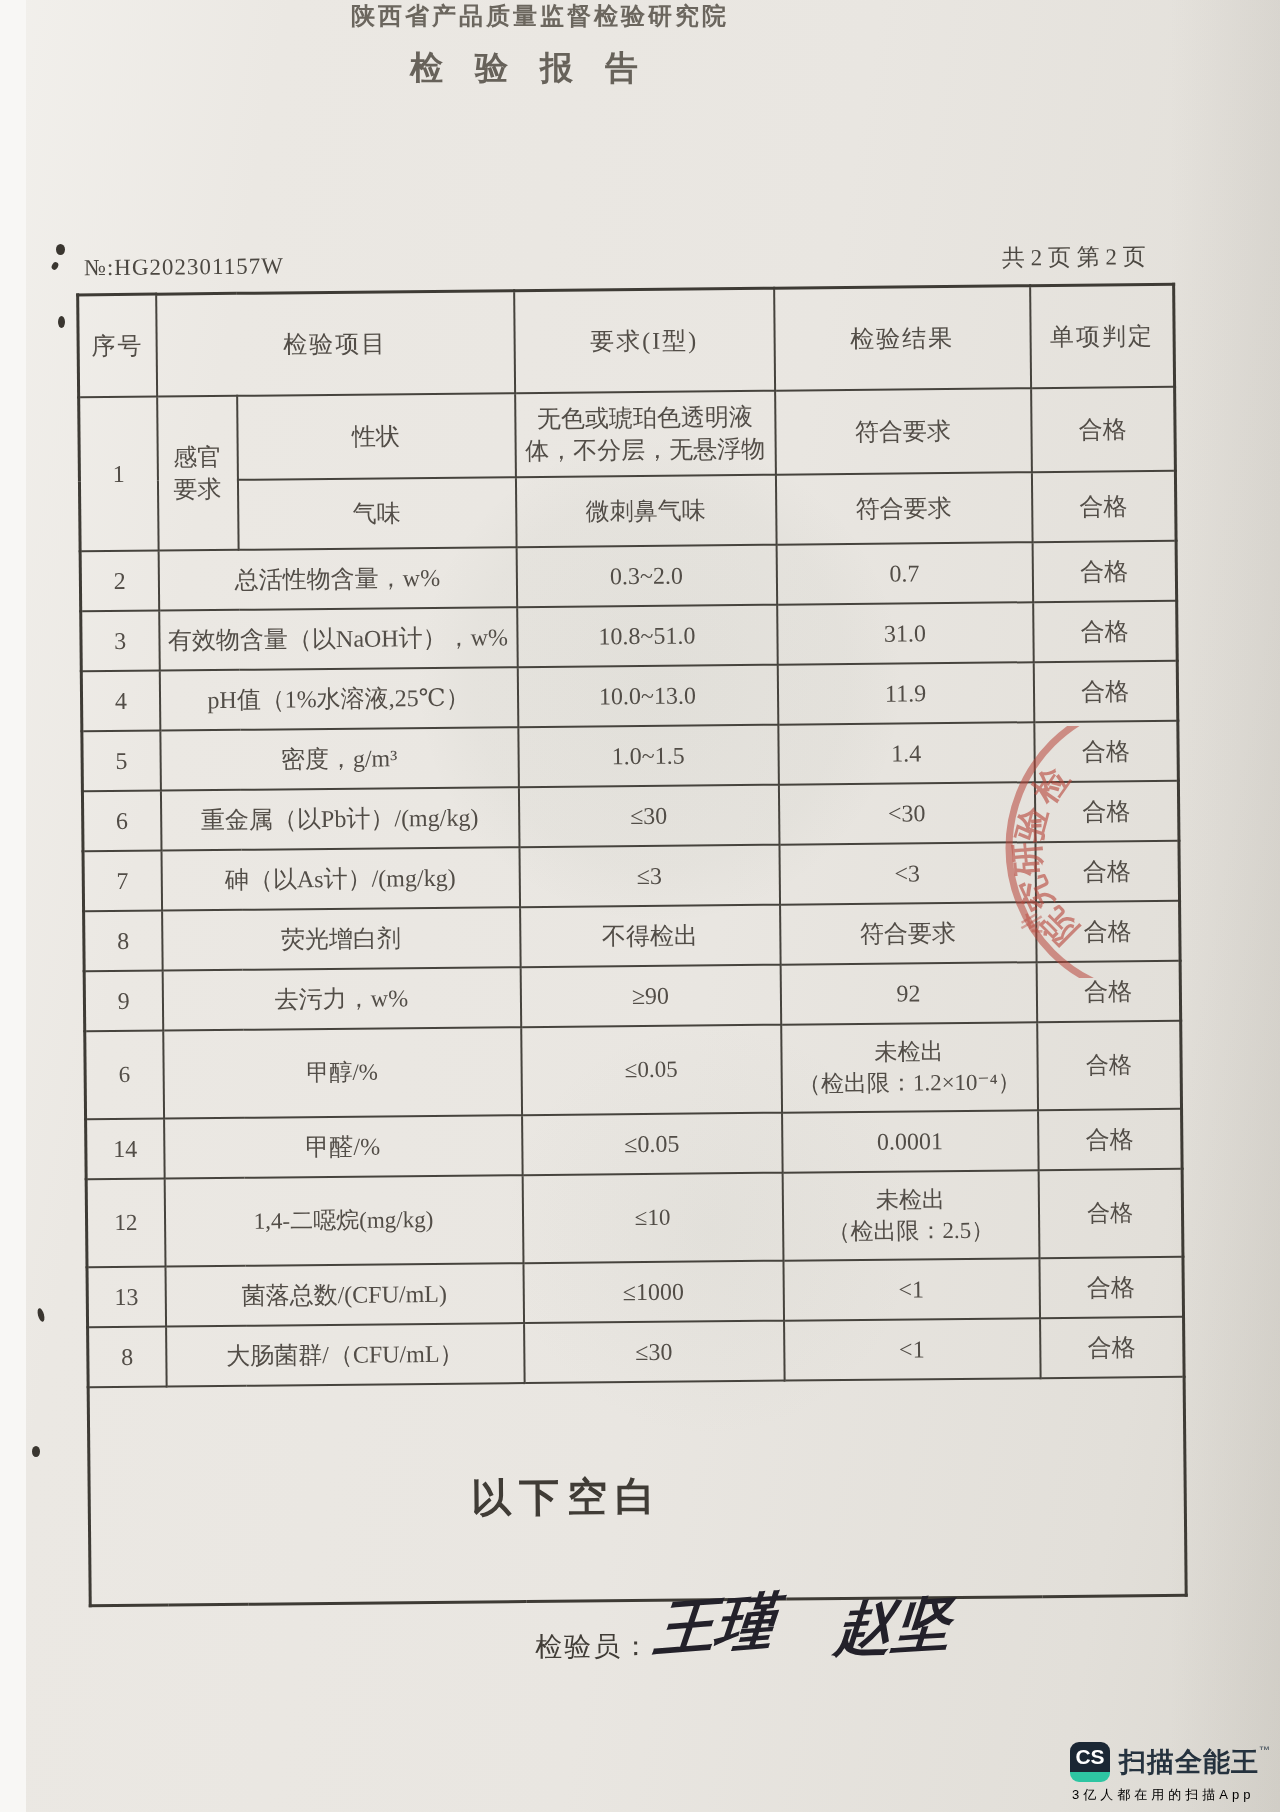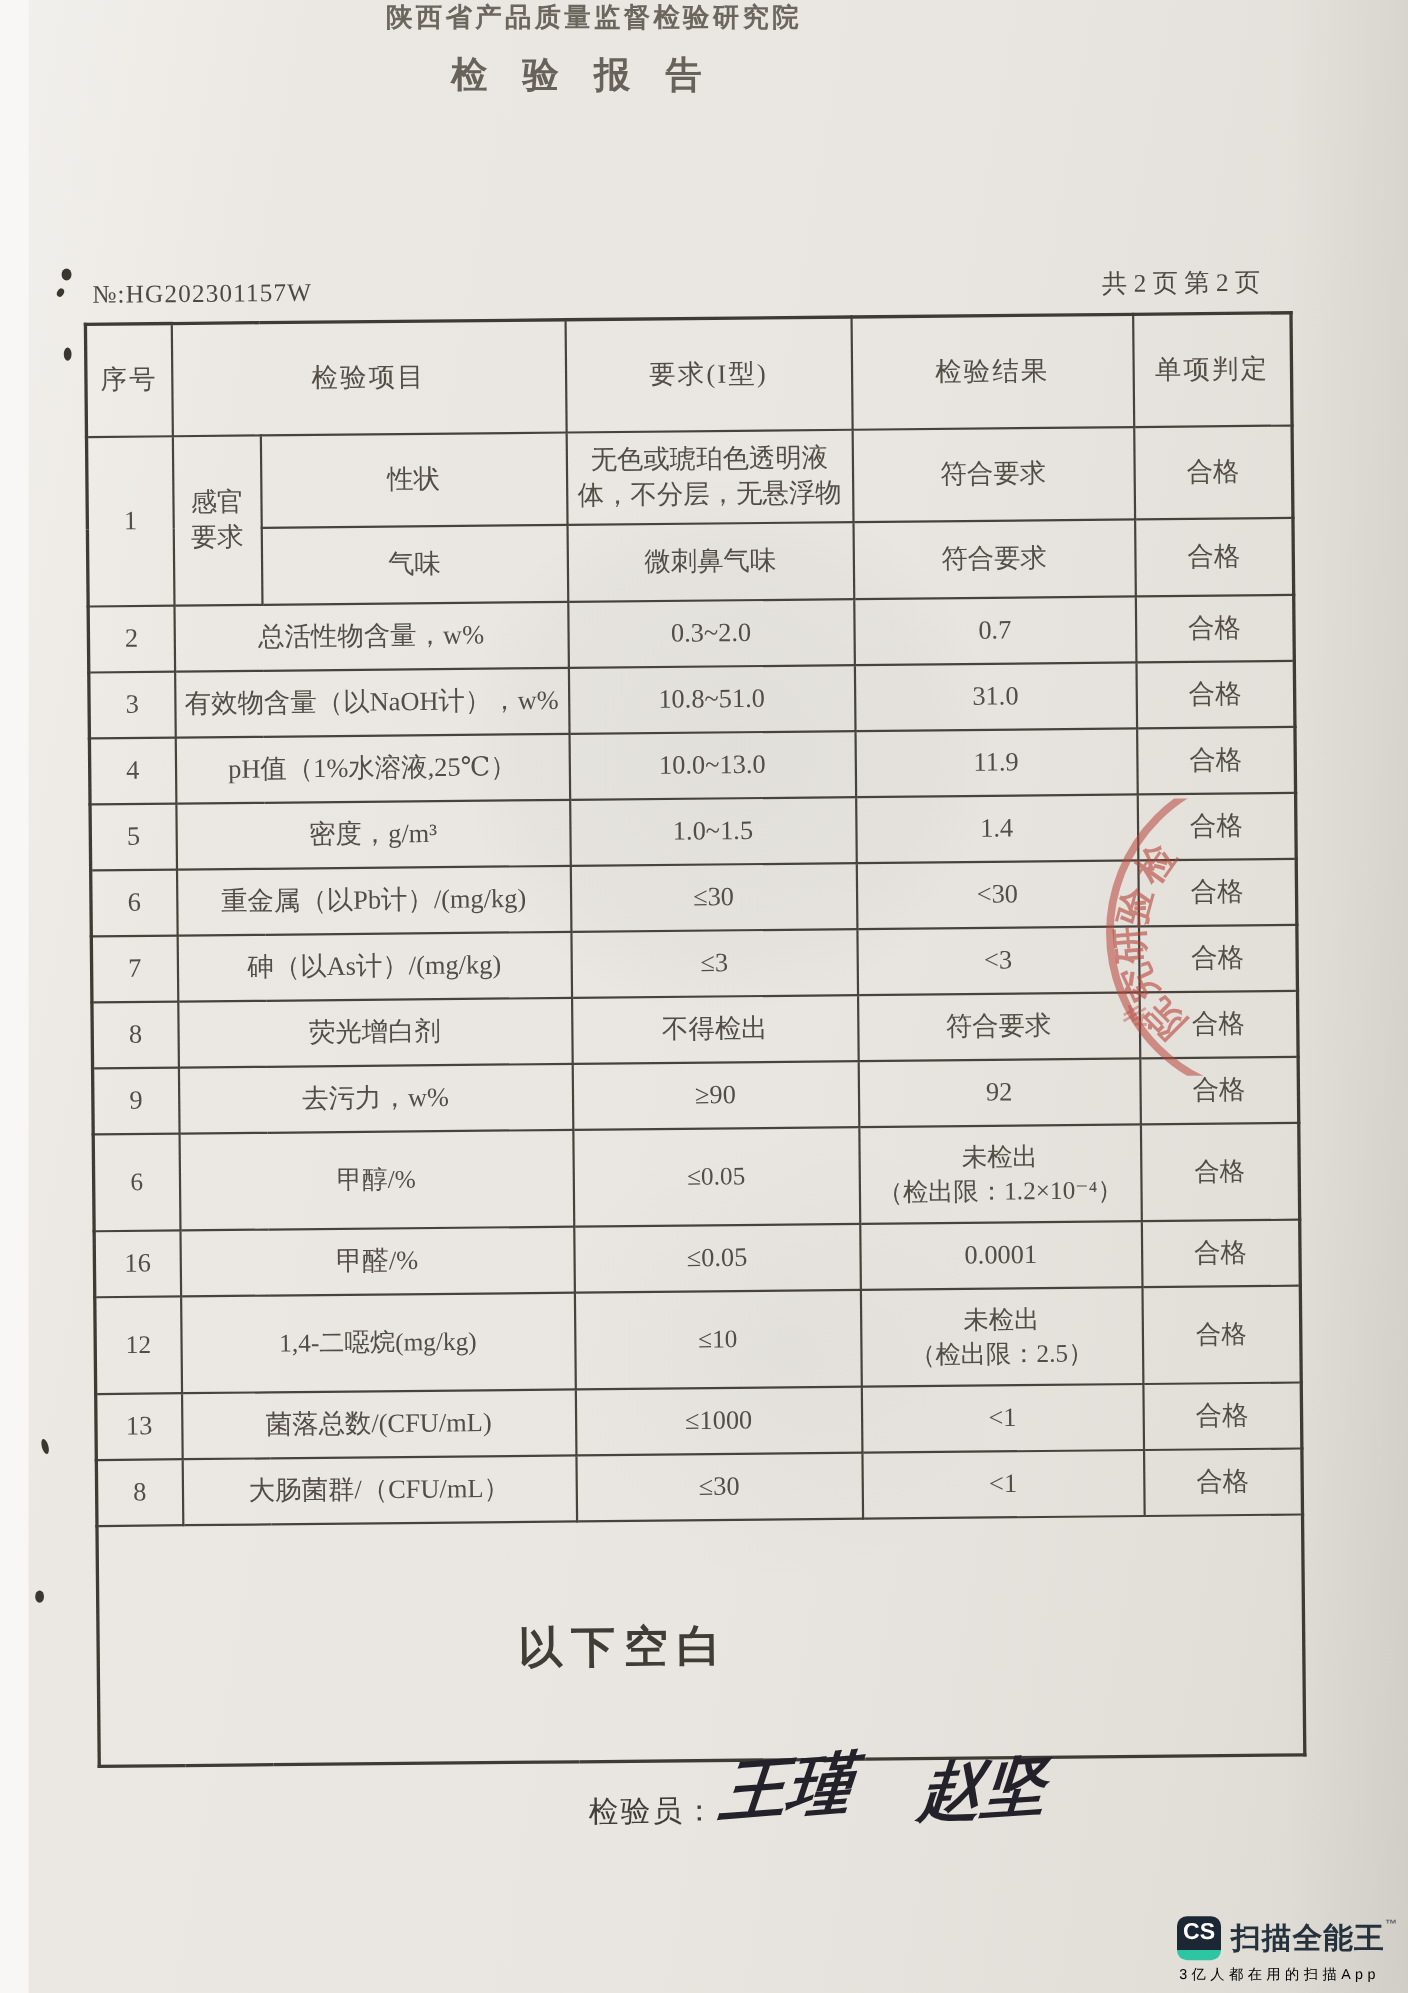--- a/index.html
+++ b/index.html
@@ -183,21 +183,21 @@
     </tr>
         <tr class="tall">
       <td>6</td>
       <td colspan="2">甲醇/%</td>
       <td>≤0.05</td>
       <td>未检出
 （检出限：1.2×10⁻⁴）</td>
       <td>合格</td>
     </tr>
         <tr>
-      <td>16</td>
+      <td>14</td>
       <td colspan="2">甲醛/%</td>
       <td>≤0.05</td>
       <td>0.0001</td>
       <td>合格</td>
     </tr>
         <tr class="tall">
       <td>12</td>
       <td colspan="2">1,4-二噁烷(mg/kg)</td>
       <td>≤10</td>
       <td>未检出

